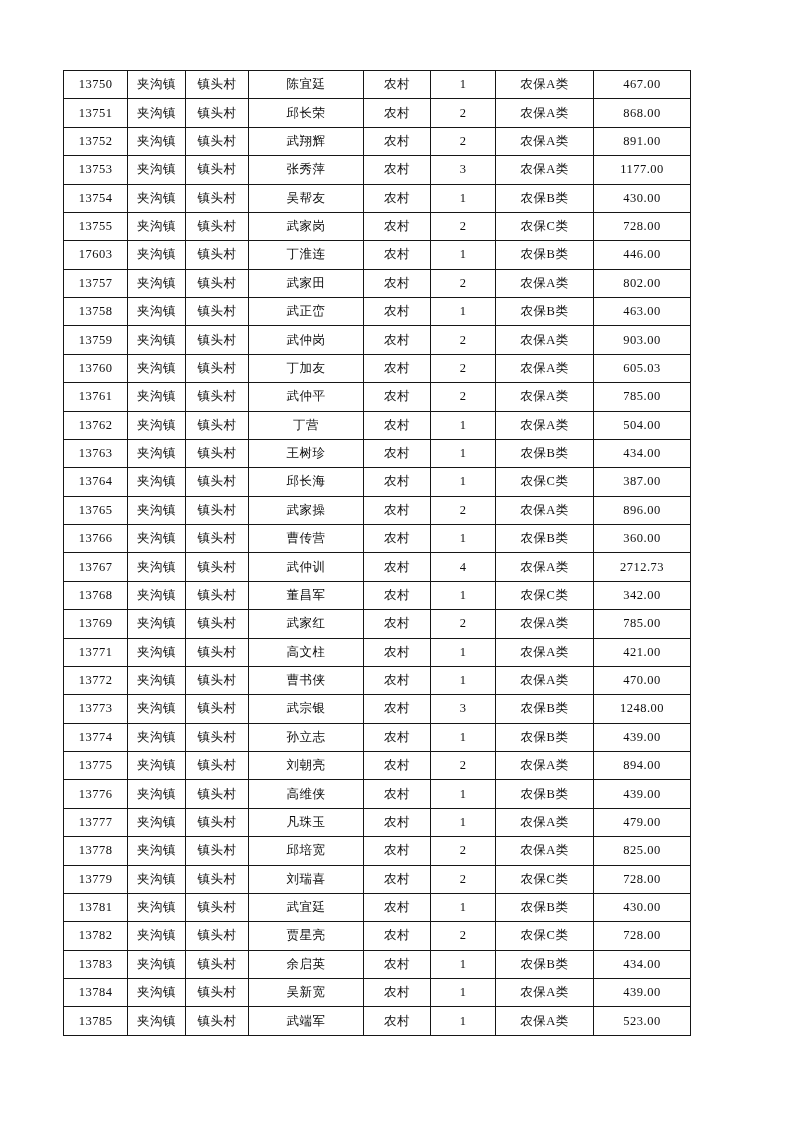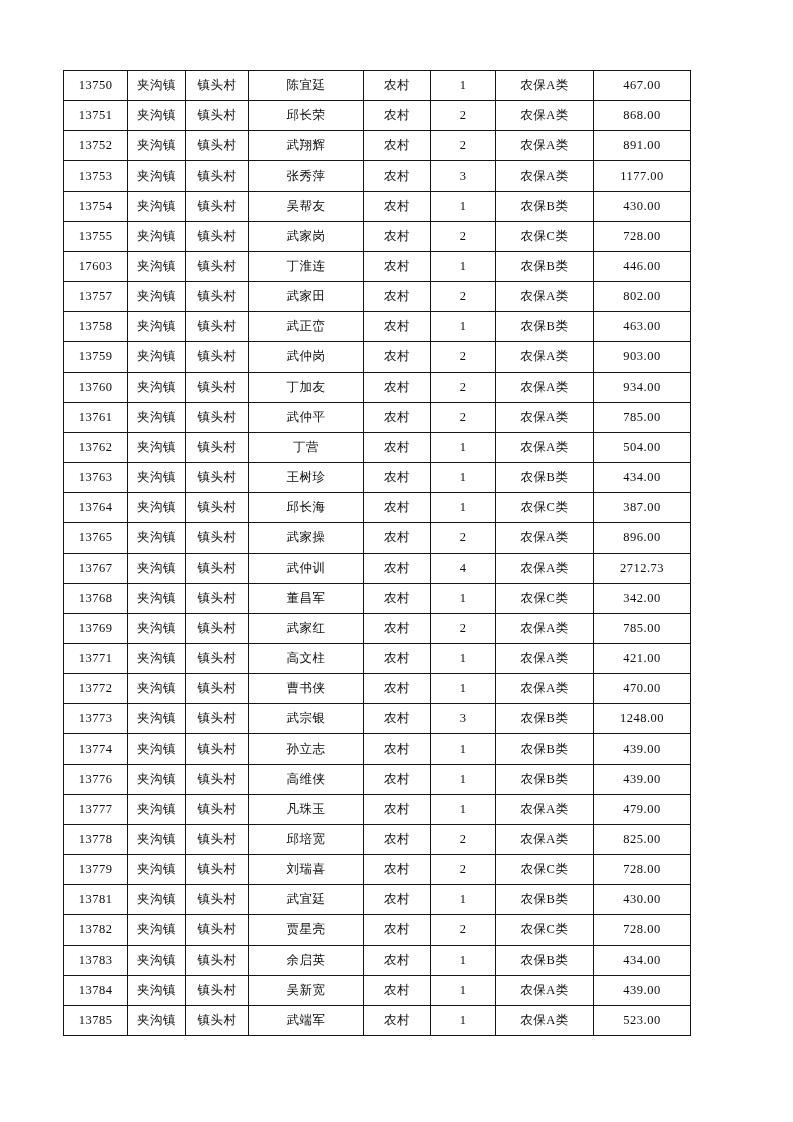--- a/index.html
+++ b/index.html
@@ -162,21 +162,21 @@
           <td class="num">903.00</td>
         </tr>
         <tr>
           <td class="num">13760</td>
           <td>夹沟镇</td>
           <td>镇头村</td>
           <td>丁加友</td>
           <td>农村</td>
           <td class="num">2</td>
           <td>农保A类</td>
-          <td class="num">934.00</td>
+          <td class="num">605.03</td>
         </tr>
         <tr>
           <td class="num">13761</td>
           <td>夹沟镇</td>
           <td>镇头村</td>
           <td>武仲平</td>
           <td>农村</td>
           <td class="num">2</td>
           <td>农保A类</td>
           <td class="num">785.00</td>
@@ -215,20 +215,30 @@
           <td class="num">13765</td>
           <td>夹沟镇</td>
           <td>镇头村</td>
           <td>武家操</td>
           <td>农村</td>
           <td class="num">2</td>
           <td>农保A类</td>
           <td class="num">896.00</td>
         </tr>
         <tr>
+          <td class="num">13766</td>
+          <td>夹沟镇</td>
+          <td>镇头村</td>
+          <td>曹传营</td>
+          <td>农村</td>
+          <td class="num">1</td>
+          <td>农保B类</td>
+          <td class="num">360.00</td>
+        </tr>
+        <tr>
           <td class="num">13767</td>
           <td>夹沟镇</td>
           <td>镇头村</td>
           <td>武仲训</td>
           <td>农村</td>
           <td class="num">4</td>
           <td>农保A类</td>
           <td class="num">2712.73</td>
         </tr>
         <tr>
@@ -283,20 +293,30 @@
         </tr>
         <tr>
           <td class="num">13774</td>
           <td>夹沟镇</td>
           <td>镇头村</td>
           <td>孙立志</td>
           <td>农村</td>
           <td class="num">1</td>
           <td>农保B类</td>
           <td class="num">439.00</td>
+        </tr>
+        <tr>
+          <td class="num">13775</td>
+          <td>夹沟镇</td>
+          <td>镇头村</td>
+          <td>刘朝亮</td>
+          <td>农村</td>
+          <td class="num">2</td>
+          <td>农保A类</td>
+          <td class="num">894.00</td>
         </tr>
         <tr>
           <td class="num">13776</td>
           <td>夹沟镇</td>
           <td>镇头村</td>
           <td>高维侠</td>
           <td>农村</td>
           <td class="num">1</td>
           <td>农保B类</td>
           <td class="num">439.00</td>

